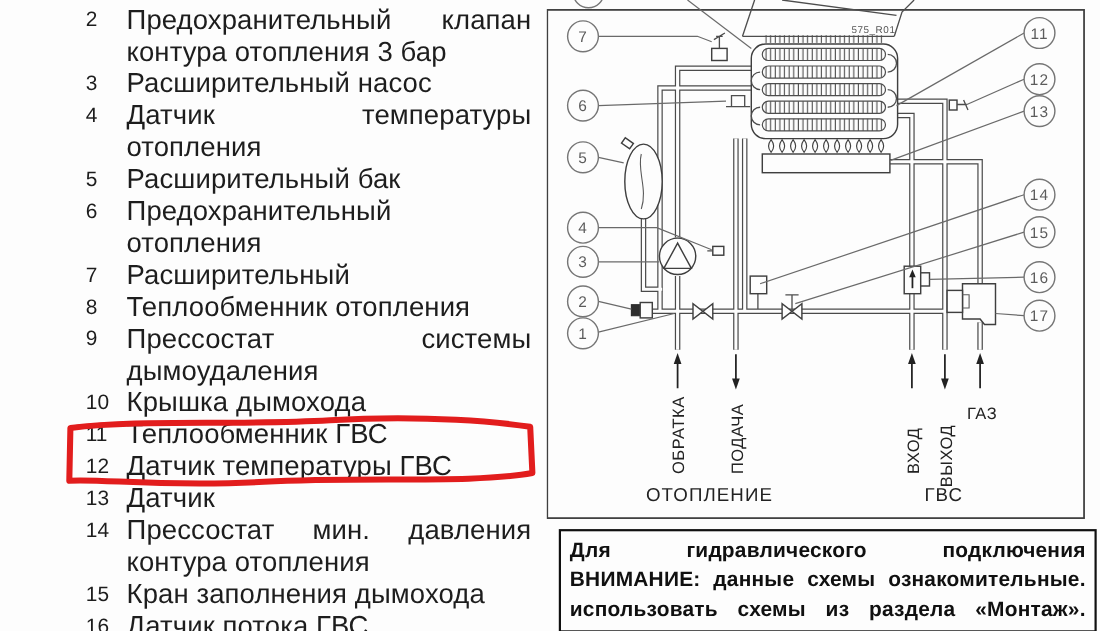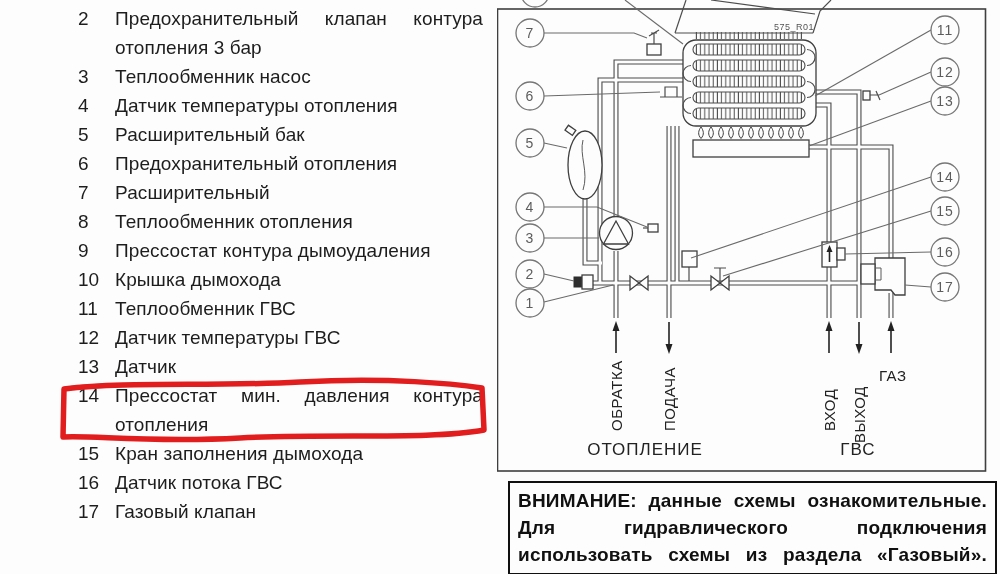--- a/index.html
+++ b/index.html
@@ -3,21 +3,21 @@
 <meta charset="utf-8">
 <style>
   html,body{margin:0;padding:0;background:#e8e8e8;}
   .page{position:relative;width:1000px;height:574px;background:#fdfdfd;overflow:hidden;
         font-family:"Liberation Sans", sans-serif;}
   
   .parts-list{position:absolute;left:0;top:0;width:497px;box-sizing:border-box;
               padding:4px 14px 0 78px;color:#1d1d1d;}
   .row{display:flex;}
   .row .num{width:37px;flex:0 0 37px;font-size:19px;line-height:29px;}
-  .row .lbl{flex:1;font-size:19px;line-height:29px;text-align:justify;letter-spacing:.1px;}
+  .row .lbl{flex:1;font-size:25px;line-height:29px;text-align:justify;letter-spacing:.1px;}
   
   .diagram{position:absolute;left:497px;top:0;width:503px;height:472px;}
   .diagram svg{display:block;}
   .ln{stroke:#4d4d4d;stroke-width:1.2;fill:none;}
   .ln-thin{stroke:#5a5a5a;stroke-width:1;fill:none;}
   .leader{stroke:#6a6a6a;stroke-width:1.1;fill:none;}
   .pipe-outer{stroke:#4a4a4a;stroke-width:5;fill:none;}
   .pipe-core{stroke:#fdfdfd;stroke-width:2.8;fill:none;}
   .sym{stroke:#3f3f3f;stroke-width:1.3;fill:#fdfdfd;}
   .sym-dark{stroke:#2c2c2c;stroke-width:1;fill:#2e2e2e;}
@@ -41,21 +41,21 @@
 
 <div class="page">
 
   <div class="parts-list">
       <div class="row">
         <div class="num">2</div>
         <div class="lbl">Предохранительный клапан контура отопления 3 бар</div>
       </div>
       <div class="row">
         <div class="num">3</div>
-        <div class="lbl">Теплообменник насос</div>
+        <div class="lbl">Расширительный насос</div>
       </div>
       <div class="row">
         <div class="num">4</div>
         <div class="lbl">Датчик температуры отопления</div>
       </div>
       <div class="row">
         <div class="num">5</div>
         <div class="lbl">Расширительный бак</div>
       </div>
       <div class="row">
@@ -65,21 +65,21 @@
       <div class="row">
         <div class="num">7</div>
         <div class="lbl">Расширительный</div>
       </div>
       <div class="row">
         <div class="num">8</div>
         <div class="lbl">Теплообменник отопления</div>
       </div>
       <div class="row">
         <div class="num">9</div>
-        <div class="lbl">Прессостат контура дымоудаления</div>
+        <div class="lbl">Прессостат системы дымоудаления</div>
       </div>
       <div class="row">
         <div class="num">10</div>
         <div class="lbl">Крышка дымохода</div>
       </div>
       <div class="row">
         <div class="num">11</div>
         <div class="lbl">Теплообменник ГВС</div>
       </div>
       <div class="row">
@@ -334,18 +334,18 @@
     </svg>
   </div>
 
   <svg class="highlight-svg" width="1000" height="574">
     <path d="M64,389 C130,381 210,387 300,382 C390,377 455,384 482,388
              L484,430 C430,440 330,433 240,438 C150,443 92,435 63,437 Z" fill="none" stroke="#e21d1d" stroke-width="5.5" stroke-linejoin="round" stroke-linecap="round"></path>
     <path d="M64,389 C100,383 150,386 180,384" fill="none" stroke="#e21d1d" stroke-width="4" stroke-linecap="round"></path>
   </svg>
 
   <div class="warning-box">
+    <div class="warning-line">Для гидравлического подключения</div>
     <div class="warning-line">ВНИМАНИЕ: данные схемы ознакомительные.</div>
-    <div class="warning-line">Для гидравлического подключения</div>
-    <div class="warning-line">использовать схемы из раздела «Газовый».</div>
+    <div class="warning-line">использовать схемы из раздела «Монтаж».</div>
   </div>
 
 </div>
 
 </body></html>

